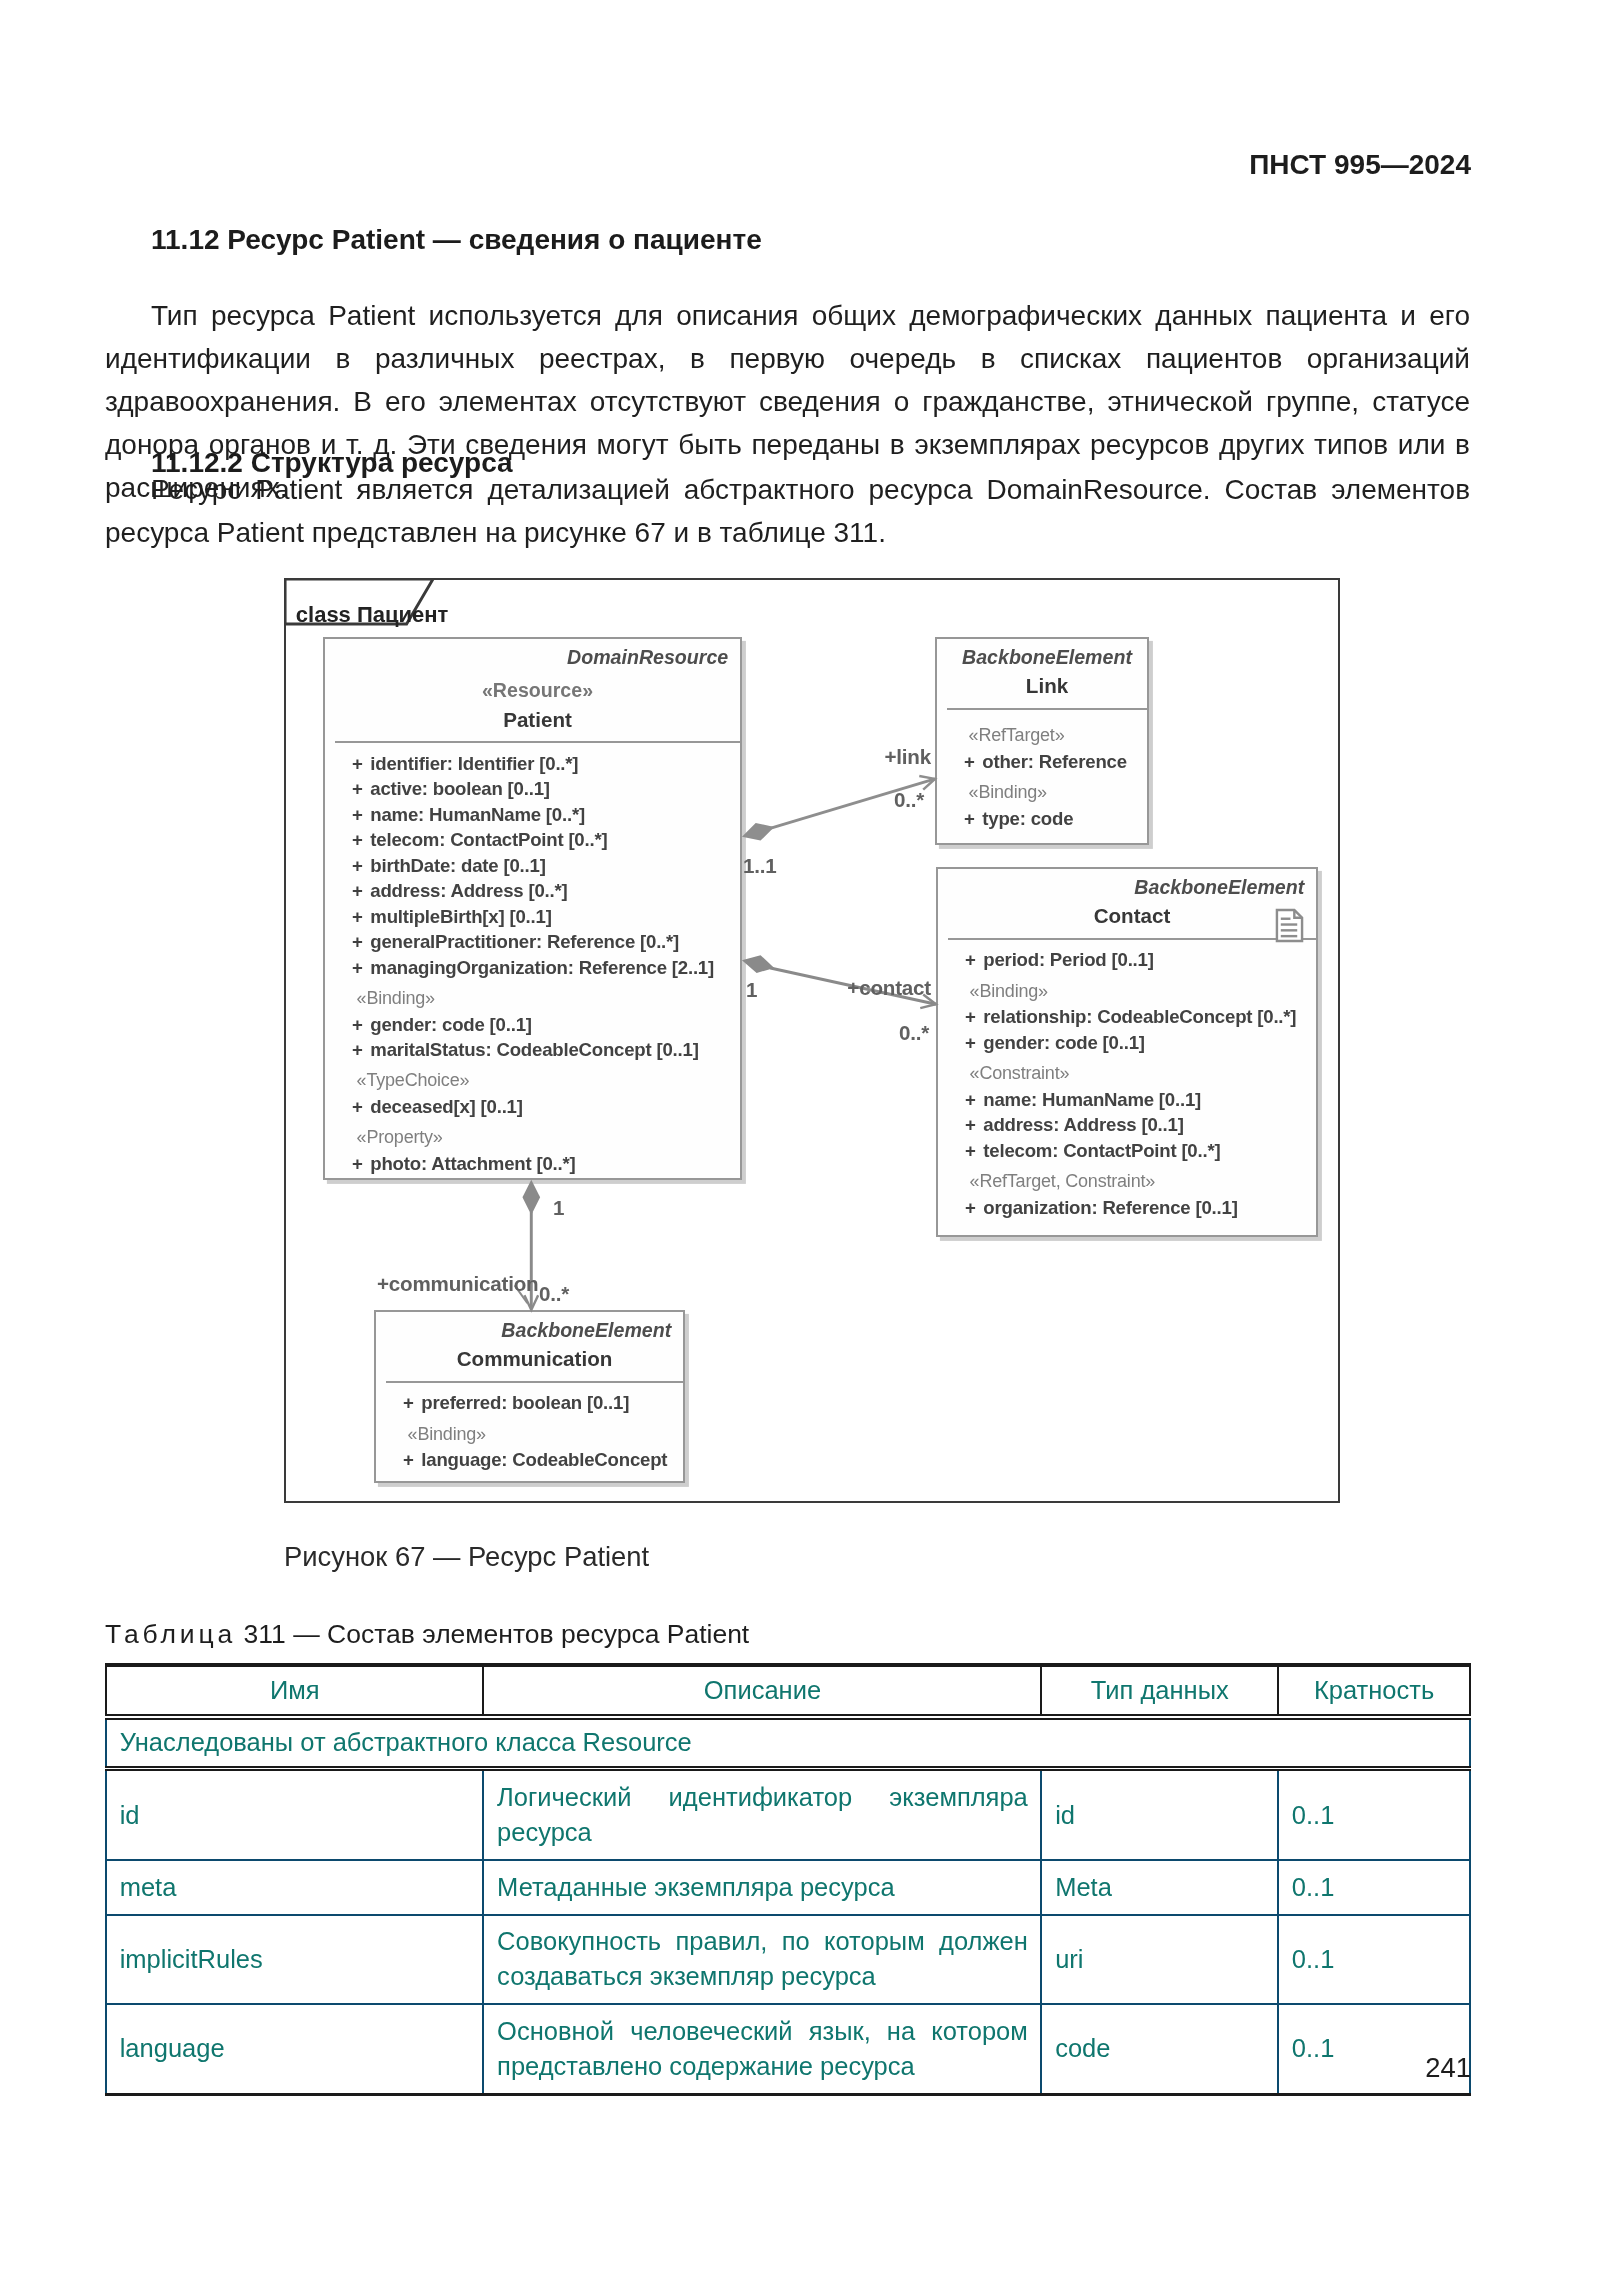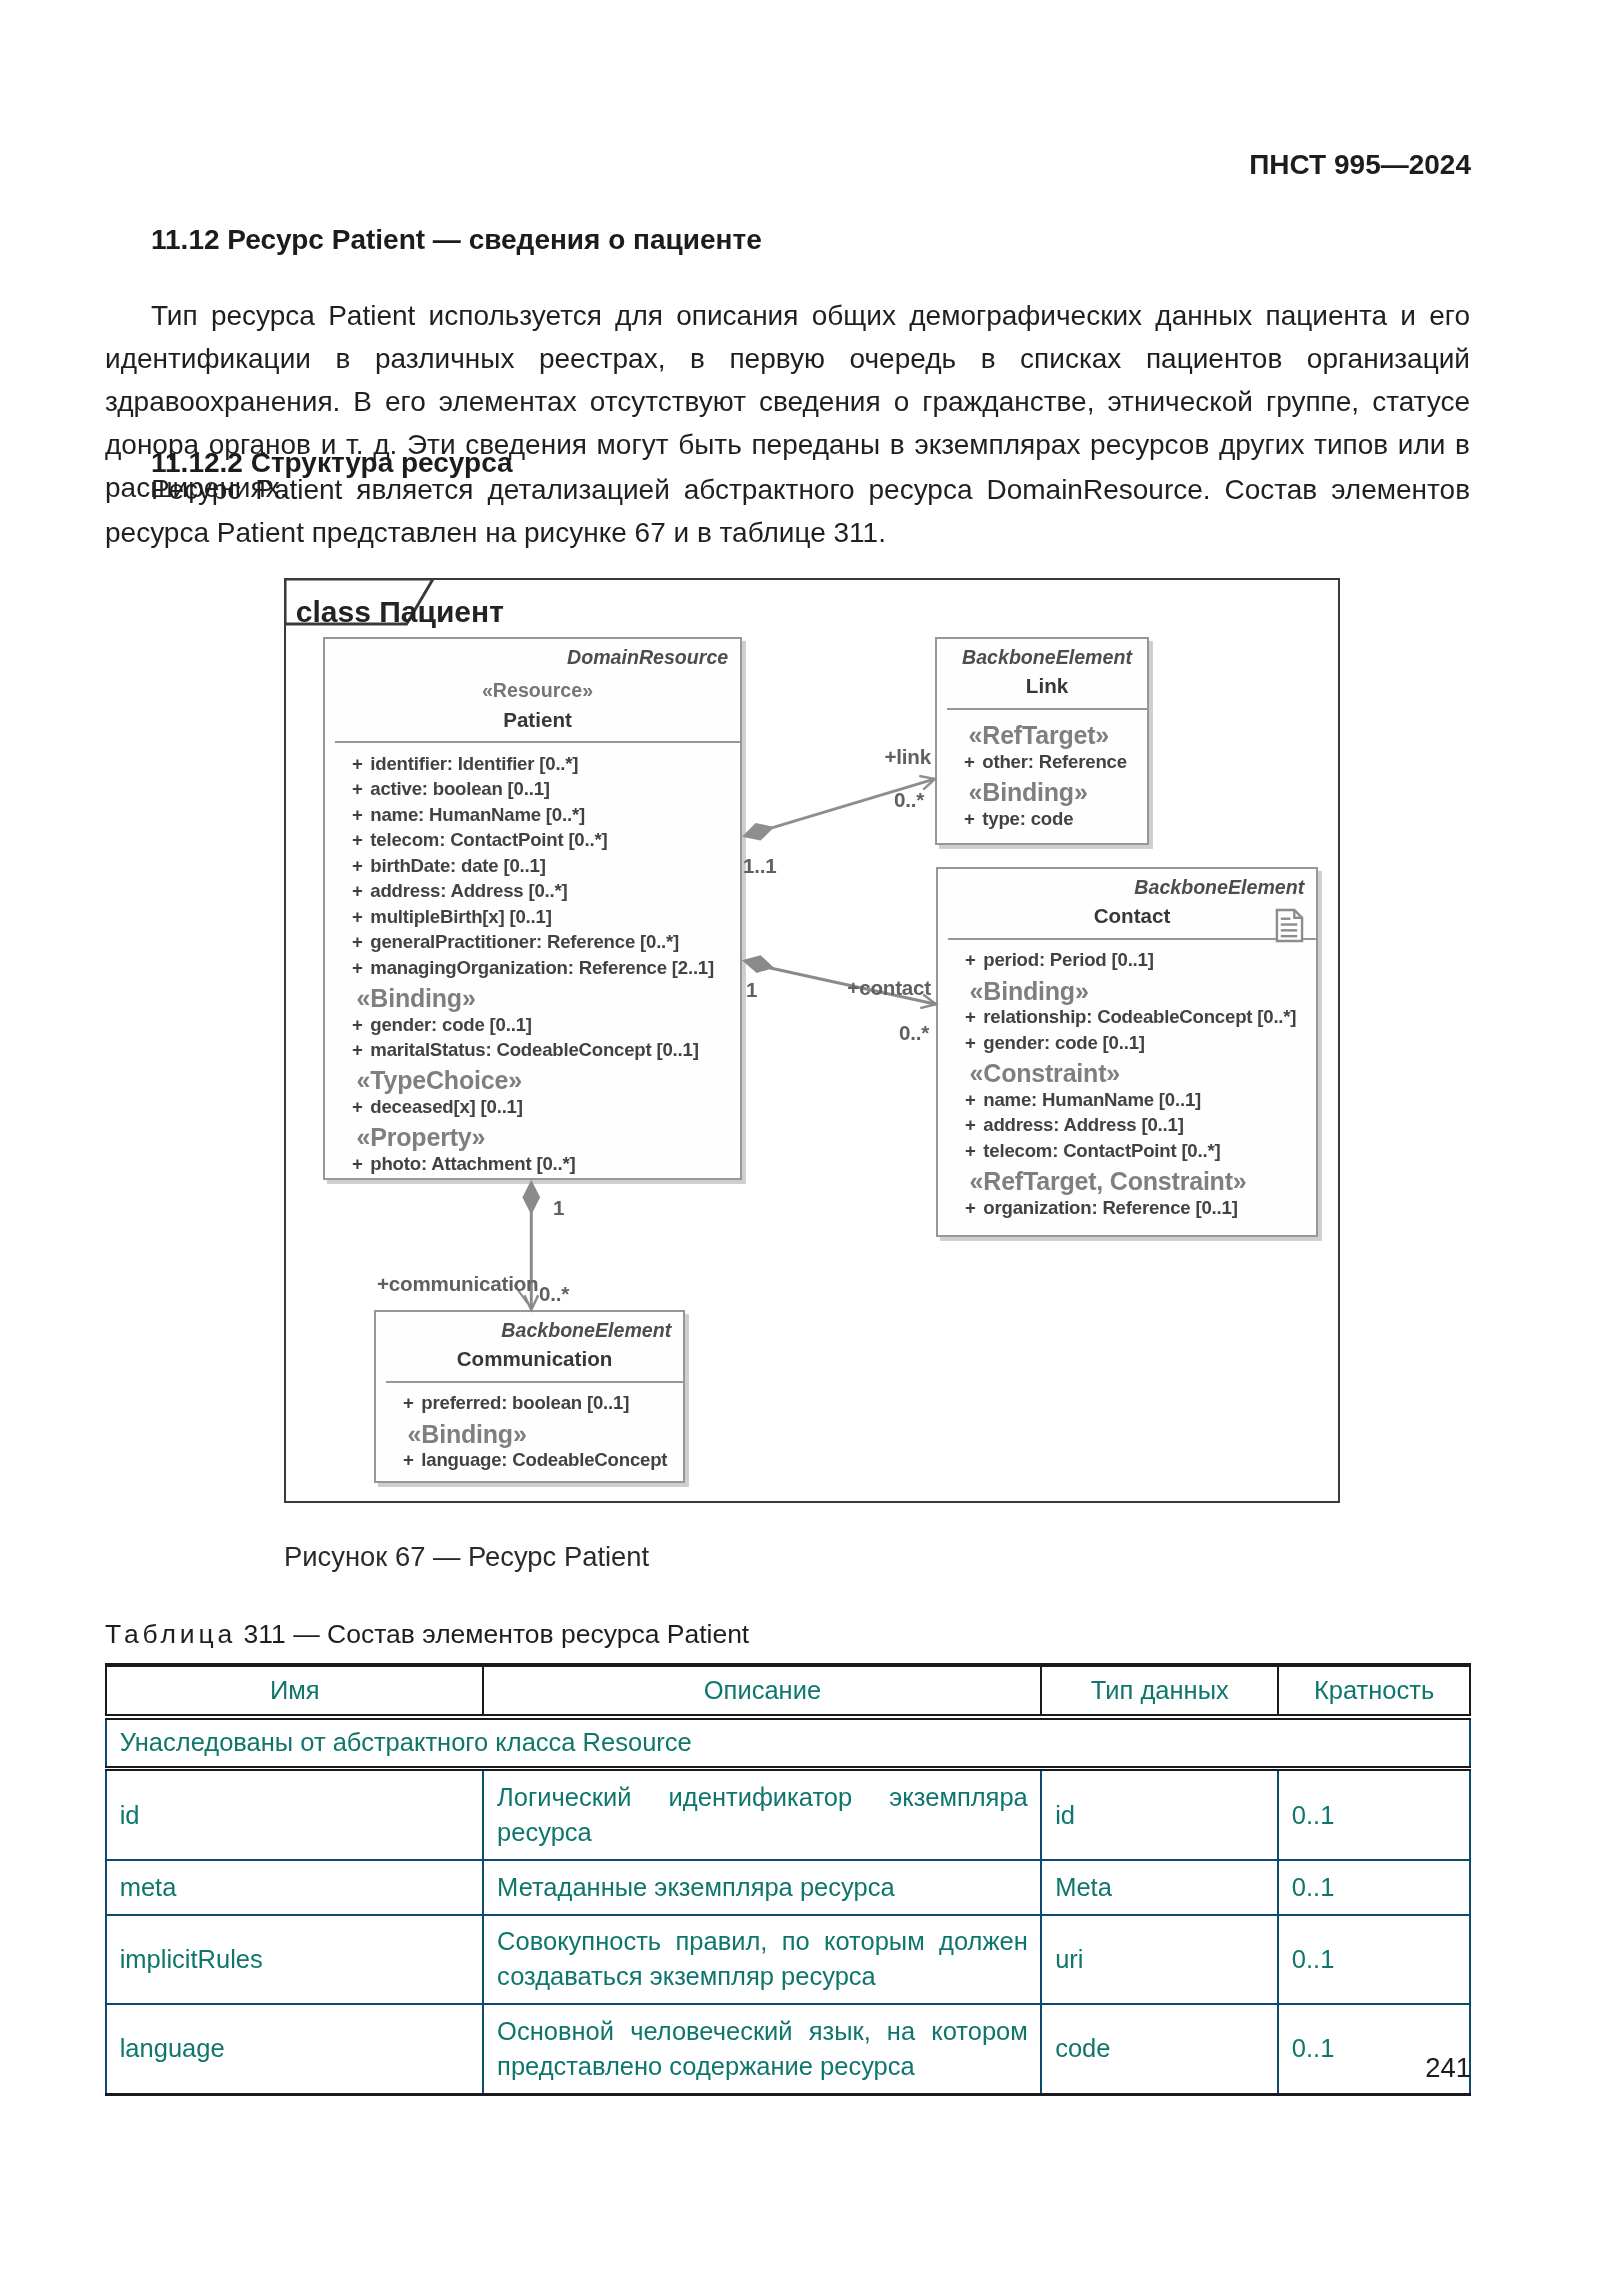--- a/index.html
+++ b/index.html
@@ -24,40 +24,40 @@
   .para { left:105px; width:1365px; font-size:28px; line-height:43px;
     text-align:justify; text-indent:46px; color:#1f1f1f; }
   .p-1 { top:294px; }
   .p-2 { top:468px; }
 
   
   .diagram { left:284px; top:578px; width:1052px; height:921px;
     border:2px solid #3a3a3a; background:#fff; }
   .frame-tab { left:-2px; top:-2px; width:157px; height:49px; }
   .frame-tab svg { position:absolute; left:0; top:0; }
-  .frame-tab .tab-text { position:absolute; left:11.8px; top:17px;
-    font-size:30px; font-weight:700; color:#232323; white-space:nowrap; }
+  .frame-tab .tab-text { position:absolute; left:11.8px; top:24px;
+    font-size:22px; font-weight:700; color:#232323; white-space:nowrap; }
 
   
   .uml-class { position:absolute; background:#fefefe; border:2px solid #979797;
     box-shadow:3.9px 3.9px 0 #cecece; box-sizing:border-box;padding-left:10px; }
   .uml-head { border-bottom:2px solid #979797; padding:3.9px 0 7.8px 0; }
   .uml-parent { font-size:19.6px; font-style:italic; font-weight:600; color:#4d4d4d;
     text-align:right; padding:2px 11.8px 0 0; line-height:24.5px; }
   .uml-stereo-title { font-size:19.6px; font-weight:700; color:#767676;
     text-align:center; line-height:23.5px; margin-top:9.8px; }
   .uml-name { font-size:20.6px; font-weight:700; color:#373737;
     text-align:center; line-height:26.5px; margin-top:3.9px; }
   .uml-attrs { padding-top:7.8px; }
   .attr-row { display:flex; line-height:25.5px; }
   .attr-plus { width:25.5px; margin-left:9.8px; text-align:center;
     font-size:18.6px; font-weight:700; color:#3f3f3f; flex:none; }
   .attr-text { font-size:18.6px; font-weight:700; color:#424242;
     letter-spacing:-0.2px; white-space:nowrap; }
-  .sec-label { font-size:25px; font-weight:700; color:#7f7f7f;
+  .sec-label { font-size:18px; font-weight:400; color:#7f7f7f;
     padding-left:21.6px; line-height:25.5px; margin-top:5.9px; letter-spacing:-0.2px; }
   .doc-icon { position:absolute; right:11.8px; top:39px; }
 
   
   .connectors { position:absolute; left:0; top:0; z-index:3; pointer-events:none; }
   .conn-label { position:absolute; z-index:4; font-size:20.6px; font-weight:700;
     color:#606060; white-space:nowrap; letter-spacing:-0.2px; }
 
   
   .fig-caption { left:284px; top:1541px; width:1052px; text-align:left;

